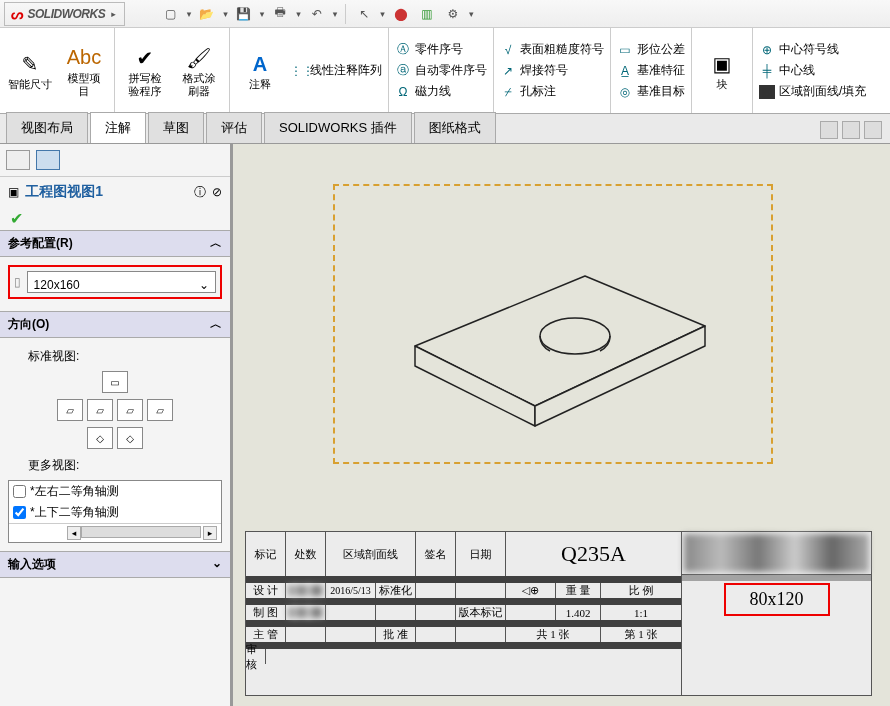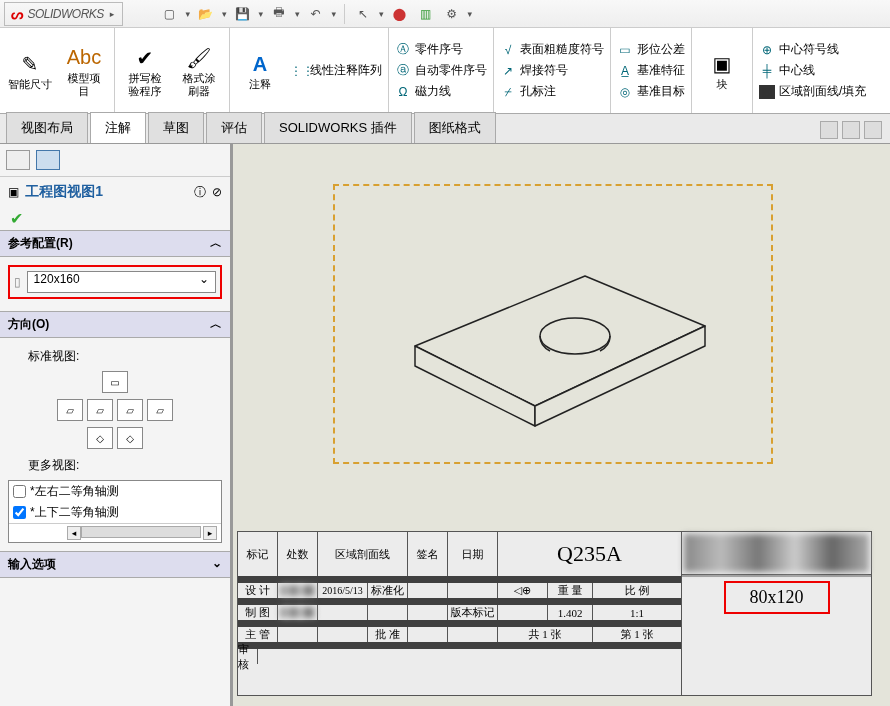--- a/index.html
+++ b/index.html
@@ -1,21 +1,21 @@
 <!DOCTYPE html>
 <html><head>
 <meta charset="utf-8">
 <style>
 * { box-sizing: border-box; margin: 0; padding: 0; font-family: "Microsoft YaHei", Arial, sans-serif; }
 body { width: 890px; height: 706px; background: #fff; overflow: hidden; font-size: 12px; }
 
 .top-bar { height: 28px; background: linear-gradient(#f8f8f8,#eee); border-bottom: 1px solid #ccc; display: flex; align-items: center; padding: 0 4px; gap: 2px; }
 .logo { display: flex; align-items: center; gap: 4px; padding: 0 6px; border: 1px solid #bbb; height: 24px; }
 .logo-icon { color: #d00; font-weight: bold; font-size: 14px; }
-.logo-text { font-style: italic; font-weight: normal; color: #555; letter-spacing: -0.5px; }
+.logo-text { font-style: italic; font-weight: bold; color: #555; letter-spacing: -0.5px; }
 .tb-dd { font-size: 9px; color: #555; padding: 0 2px; }
 .tb-btn { width: 24px; height: 24px; display: flex; align-items: center; justify-content: center; color: #555; cursor: pointer; }
 .tb-sep { width: 1px; height: 20px; background: #ccc; margin: 0 4px; }
 
 .ribbon { height: 86px; border-bottom: 1px solid #aaa; display: flex; background: #fff; }
 .rib-group { border-right: 1px solid #ccc; padding: 4px 6px; display: flex; gap: 6px; }
 .rib-big { display: flex; flex-direction: column; align-items: center; justify-content: center; width: 48px; cursor: pointer; }
 .rib-big-icon { font-size: 20px; height: 28px; display: flex; align-items: center; }
 .rib-big-label { font-size: 11px; text-align: center; line-height: 13px; }
 .rib-col { display: flex; flex-direction: column; justify-content: center; gap: 4px; }
@@ -34,35 +34,35 @@
 .side-tabs { display: flex; gap: 6px; padding: 6px; }
 .side-tab { width: 24px; height: 20px; border: 1px solid #999; background: #eee; }
 .side-tab.active { background: #cde; border-color: #47a; }
 .side-section { border-top: 1px solid #ccc; }
 .side-head { display: flex; align-items: center; gap: 6px; padding: 6px 8px; }
 .side-head-title { color: #2060a0; font-size: 14px; font-weight: bold; flex: 1; }
 .side-ok { color: #3a3; font-size: 16px; padding: 2px 10px; }
 .panel-head { background: #dde; padding: 4px 8px; font-size: 12px; font-weight: bold; border-top: 1px solid #aaa; border-bottom: 1px solid #aaa; display: flex; justify-content: space-between; }
 .panel-body { padding: 8px; }
 .red-outline { border: 2px solid #e00; padding: 4px; margin-bottom: 4px; }
-.combo { width: 100%; height: 22px; border: 1px solid #888; background: #fff; display: flex; align-items: flex-start; justify-content: space-between; padding: 0 6px; font-size: 12px; }
+.combo { width: 100%; height: 22px; border: 1px solid #888; background: #fff; display: flex; align-items: flex-end; justify-content: space-between; padding: 0 6px; font-size: 12px; }
 .std-label { font-size: 12px; padding: 2px 0 6px 20px; }
 .std-grid { display: flex; flex-direction: column; align-items: center; gap: 6px; }
 .std-row { display: flex; gap: 4px; }
 .std-cell { width: 26px; height: 22px; border: 1px solid #888; background: #fff; display: flex; align-items: center; justify-content: center; font-size: 10px; }
 .more-views { margin-top: 6px; }
 .more-views-box { border: 1px solid #888; background: #fff; font-size: 12px; }
 .mv-row { padding: 2px 4px; display: flex; align-items: center; gap: 4px; }
 .mv-scroll { display: flex; justify-content: flex-end; padding: 2px 4px; border-top: 1px solid #ccc; }
 .mv-scroll-thumb { width: 120px; height: 12px; background: #ddd; border: 1px solid #aaa; }
 .mv-scroll-btn { width: 14px; height: 14px; border: 1px solid #aaa; background: #eee; margin-left: 2px; display: flex; align-items: center; justify-content: center; font-size: 9px; }
 
 .canvas { flex: 1; background: #e4e4da; position: relative; }
 .dashed-box { position: absolute; left: 100px; top: 40px; width: 440px; height: 280px; border: 2px dashed #d8a030; }
-.title-block { position: absolute; left: 4px; bottom: 10px; right: 18px; height: 165px; background: #ececec; border: 1px solid #555; display: flex; font-family: SimSun, serif; }
+.title-block { position: absolute; left: 12px; bottom: 10px; right: 18px; height: 165px; background: #ececec; border: 1px solid #555; display: flex; font-family: SimSun, serif; }
 .tb-left { flex: 1.15; display: flex; flex-direction: column; }
 .tb-right { width: 190px; display: flex; flex-direction: column; border-left: 1px solid #555; }
 .tb-row { display: flex; border-top: 7px solid #404040; height: 22px; }
 .tb-row.first { height: 44px; border-top: none; }
 .tb-cell { border-right: 1px solid #555; display: flex; align-items: center; justify-content: center; font-size: 11px; font-family: SimSun, serif; position: relative; }
 .tb-cell:last-child { border-right: none; }
 .tb-smudge { position: absolute; inset: 2px; background: linear-gradient(90deg, #888 0%, #bbb 20%, #777 40%, #ccc 60%, #666 80%, #aaa 100%); filter: blur(3px); }
 .red-box-2 { border: 2px solid #e00; padding: 4px 24px; font-size: 18px; font-family: SimSun, serif; }
 svg.plate { position: absolute; left: 50px; top: 30px; }
 </style>
@@ -355,19 +355,19 @@
         </div>
         <div class="tb-row">
           <div class="tb-cell" style="width:20px">审 核</div>
           <div class="tb-cell" style="flex:1"></div>
         </div>
       </div>
       <div class="tb-right">
         <div style="height:43px;position:relative;border-bottom:1px solid #555">
             <div class="tb-smudge"></div>
           </div>
-        <div style="height:43px;border-top:2px solid #a3a3a3;display:flex;align-items:center;justify-content:center">
+        <div style="height:43px;border-top:6px solid #a3a3a3;display:flex;align-items:center;justify-content:center">
           <div class="red-box-2">80x120</div>
         </div>
       </div>
     </div>
   </div>
 </div>
 
 </body></html>

